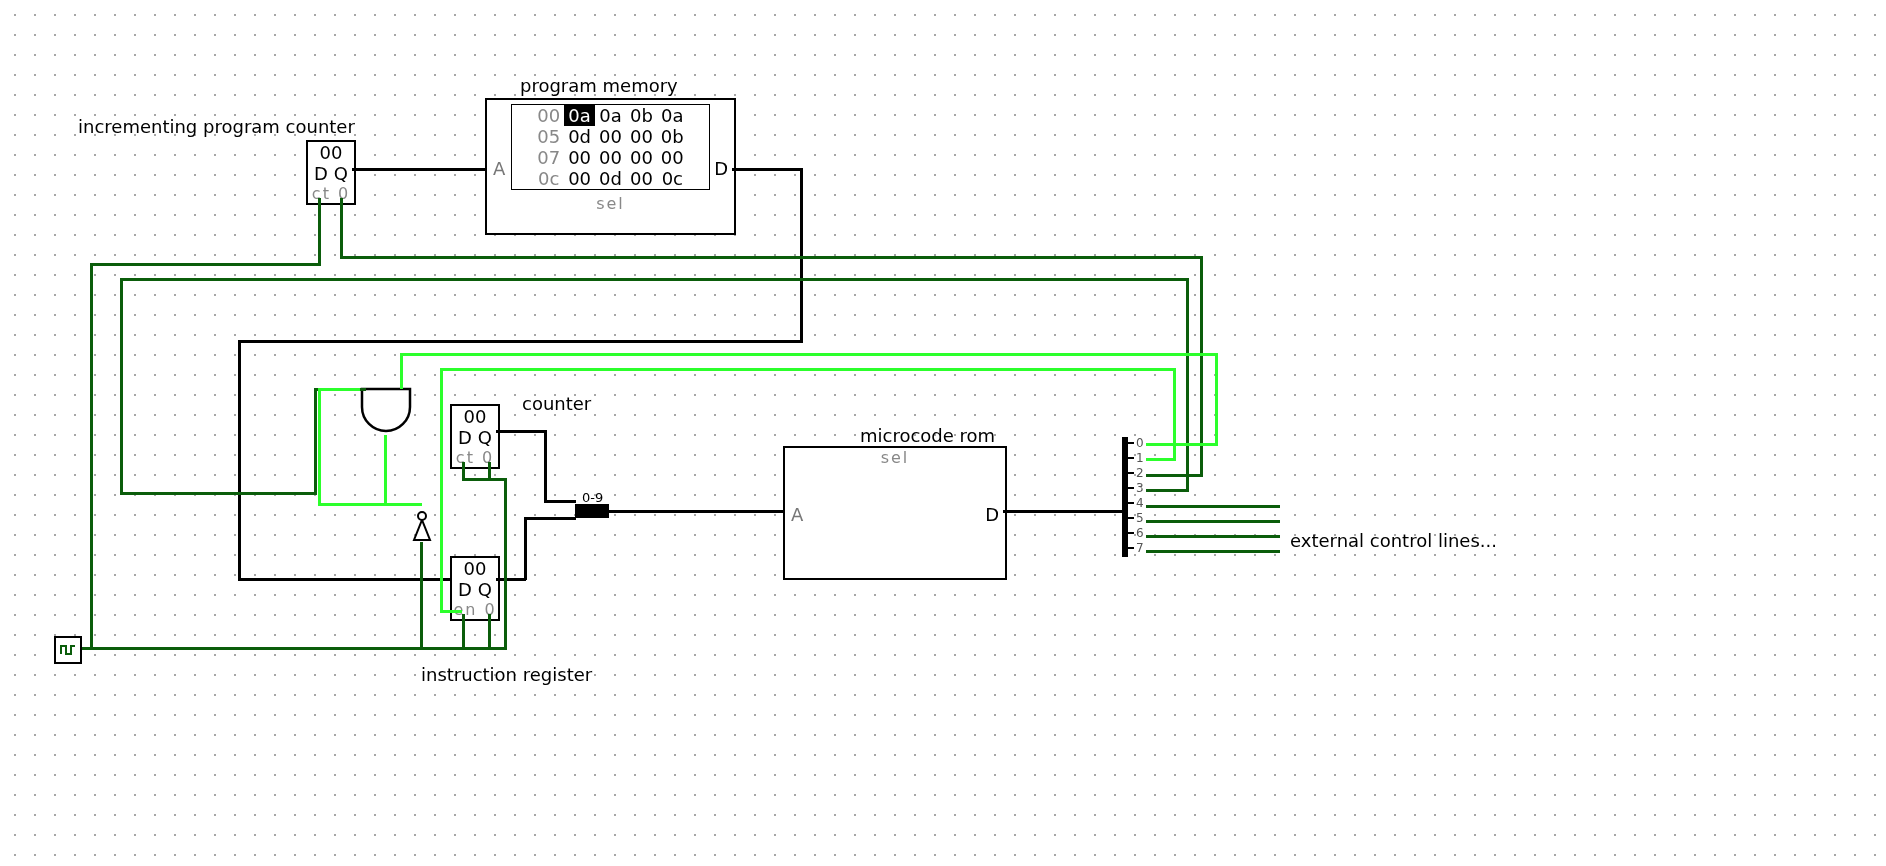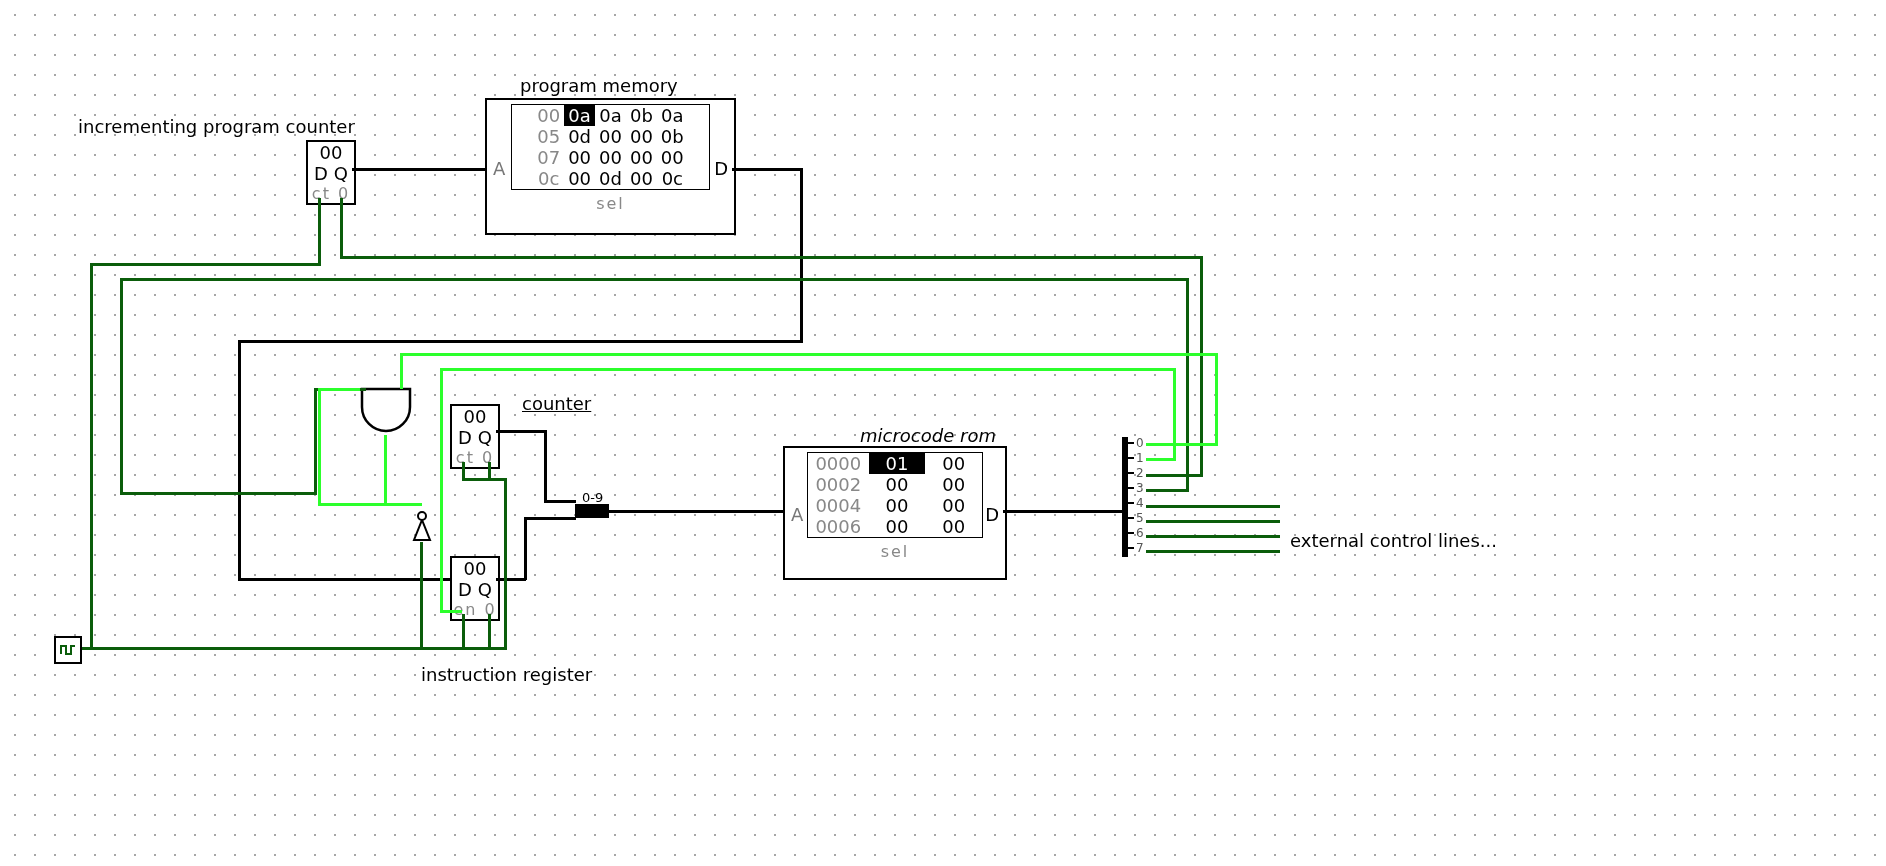--- a/index.html
+++ b/index.html
@@ -67,23 +67,23 @@
 <body>
 
 <div class="grid"></div>
 
 <div class="canvas">
 
   <div class="label" style="left:78px; top:116px;">incrementing program counter</div>
 
   <div class="label" style="left:520px; top:75px;">program memory</div>
 
-  <div class="label" style="left:522px; top:393px;text-decoration:underline;">counter</div>
-
-  <div class="label" style="left:860px; top:425px;font-style:italic;">microcode rom</div>
+  <div class="label" style="left:522px; top:393px;">counter</div>
+
+  <div class="label" style="left:860px; top:425px;">microcode rom</div>
 
   <div class="label" style="left:410px; top:664px;margin-left:11px;">instruction register</div>
 
   <div class="label" style="left:1290px; top:530px;">external control lines...</div>
 
   <div class="reg" style="left:306px; top:140px; width:46px;">
     <div class="val">00</div>
     <div class="dq">
       <span>D</span>
       <span>Q</span>
@@ -166,46 +166,20 @@
   </div>
 
   <div class="label small" style="left:582px; top:490px;">0-9</div>
   <div class="label small" style="left:578px; top:505px;">8-15</div>
   <div class="blk" style="position:absolute; left:575px; top:504px; width:34px; height:14px;"></div>
 
   <div class="box" style="left:783px; top:446px; width:220px; height:130px;">
     <span class="label grey" style="left:6px; top:56px; position:absolute;">A</span>
     <span class="label" style="right:6px; top:56px; position:absolute;">D</span>
 
-    <div class="memtab-wrap wide" style="margin-left:22px; margin-right:22px;">
-      <table class="memtab">
-        <tbody>
-            <tr>
-          <td class="addr">0000</td>
-          <td class="selrow">01</td>
-          <td>00</td>
-        </tr>
-        <tr>
-          <td class="addr">0002</td>
-          <td>00</td>
-          <td>00</td>
-        </tr>
-        <tr>
-          <td class="addr">0004</td>
-          <td>00</td>
-          <td>00</td>
-        </tr>
-        <tr>
-          <td class="addr">0006</td>
-          <td>00</td>
-          <td>00</td>
-        </tr>
-      </tbody>
-        </table>
-    </div>
     <div class="sel-label">sel</div>
   </div>
 
   <div class="clk" style="left:54px; top:636px;">
     <svg width="16" height="16" viewBox="0 0 16 16">
       <path d="M1 12 L1 4 L6 4 L6 12 L11 12 L11 4 L15 4" fill="none" stroke="#0b5d0b" stroke-width="2"></path>
     </svg>
   </div>
 
   <div class="pinbar" style="left:1128px; top:435px;">

